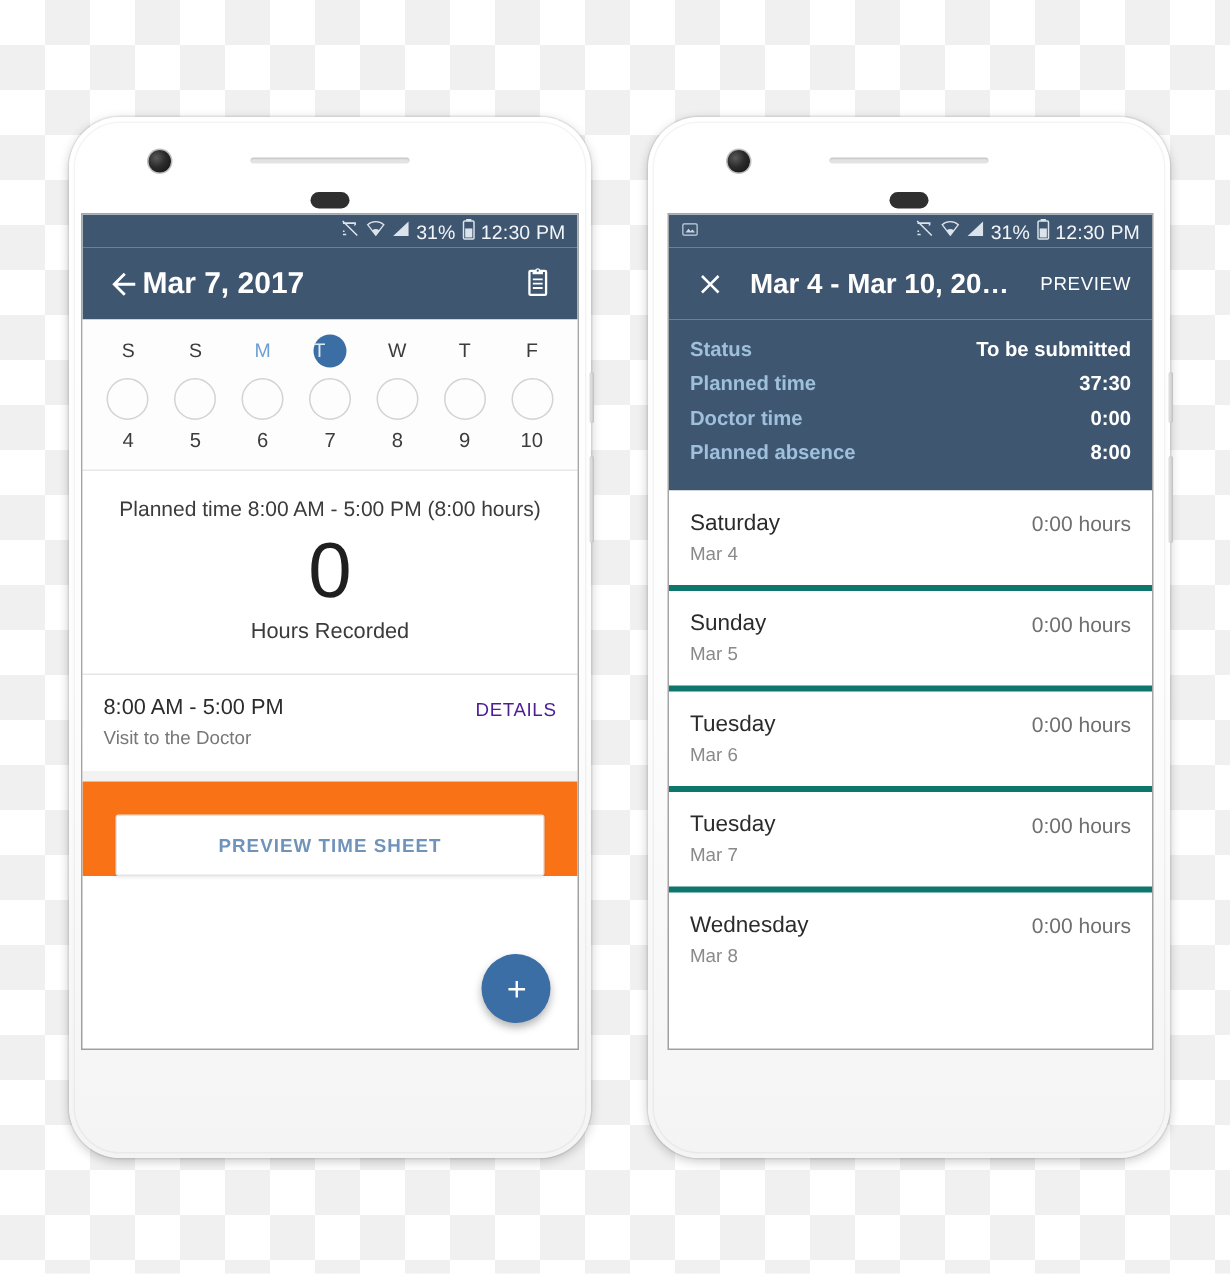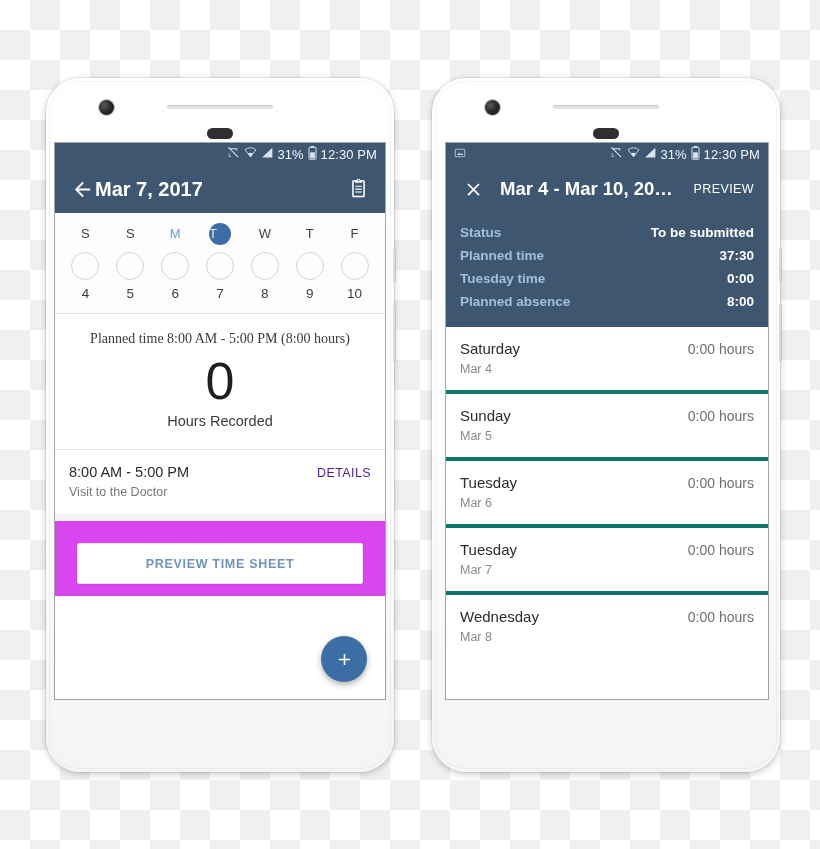--- a/index.html
+++ b/index.html
@@ -71,35 +71,35 @@
   .wdow.sel{width:22px;height:22px;line-height:22px;border-radius:50%;
     background:#3b6ea5;color:#dce8f4;}
   .wcirc{width:26px;height:26px;border-radius:50%;border:1px solid #d3d3d3;
     margin:7px 0 6px;}
   .wnum{font-size:13.5px;color:#3c3c3c;}
   .hr{height:1px;background:#e6e6e6;}
   .gap{height:7px;background:#f2f2f2;}
 
   
   .card{background:#ffffff;}
-  .planned{font-size:14px;color:#3b3b3b;text-align:center;padding:17px 8px 4px;font-family:Liberation Serif, serif;}
+  .planned{font-size:14px;color:#3b3b3b;text-align:center;padding:17px 8px 4px;}
   .bignum{font-size:52px;color:#1f1f1f;text-align:center;line-height:60px;
     font-weight:normal;}
   .hrsrec{font-size:14.5px;color:#3b3b3b;text-align:center;padding:2px 0 20px;}
 
   
   .entry{display:flex;align-items:flex-start;padding:14px 14px 15px;background:#fff;gap:12px;}
   .entry .etxt{flex:1;}
   .entry .etime{font-size:14.5px;color:#2b2b2b;}
   .entry .edesc{font-size:12.5px;color:#777777;margin-top:5px;}
   .entry .edet{font-size:12.5px;color:#4c1d95;letter-spacing:.4px;
     padding-top:2px;cursor:pointer;}
 
   
-  .prevwrap{padding:22px 22px 12px;background:#d946ef;}
+  .prevwrap{padding:22px 22px 0;background:#f97316;}
   .prevbtn{height:39px;border:1px solid #e4e4e4;border-radius:2px;background:#fff;
     display:flex;align-items:center;justify-content:center;
     box-shadow:0 1px 2px rgba(0,0,0,.07);cursor:pointer;}
   .prevbtn span{font-size:12.5px;color:#6f93ba;letter-spacing:.7px;font-weight:bold;}
 
   
   .fab{position:absolute;right:18px;bottom:17px;width:46px;height:46px;
     border-radius:50%;background:#3b6ea5;display:flex;align-items:center;
     justify-content:center;box-shadow:0 3px 6px rgba(0,0,0,.3);cursor:pointer;}
 
@@ -308,21 +308,21 @@
     <div class="sumblock">
       <div class="sumrow">
         <div class="sumlabel">Status</div>
         <div class="sumval">To be submitted</div>
       </div>
       <div class="sumrow">
         <div class="sumlabel">Planned time</div>
         <div class="sumval">37:30</div>
       </div>
       <div class="sumrow">
-        <div class="sumlabel">Tuesday time</div>
+        <div class="sumlabel">Doctor time</div>
         <div class="sumval">0:00</div>
       </div>
       <div class="sumrow">
         <div class="sumlabel">Planned absence</div>
         <div class="sumval">8:00</div>
       </div>
     </div>
 
     <div class="daylist">
       <div class="dayrow">

